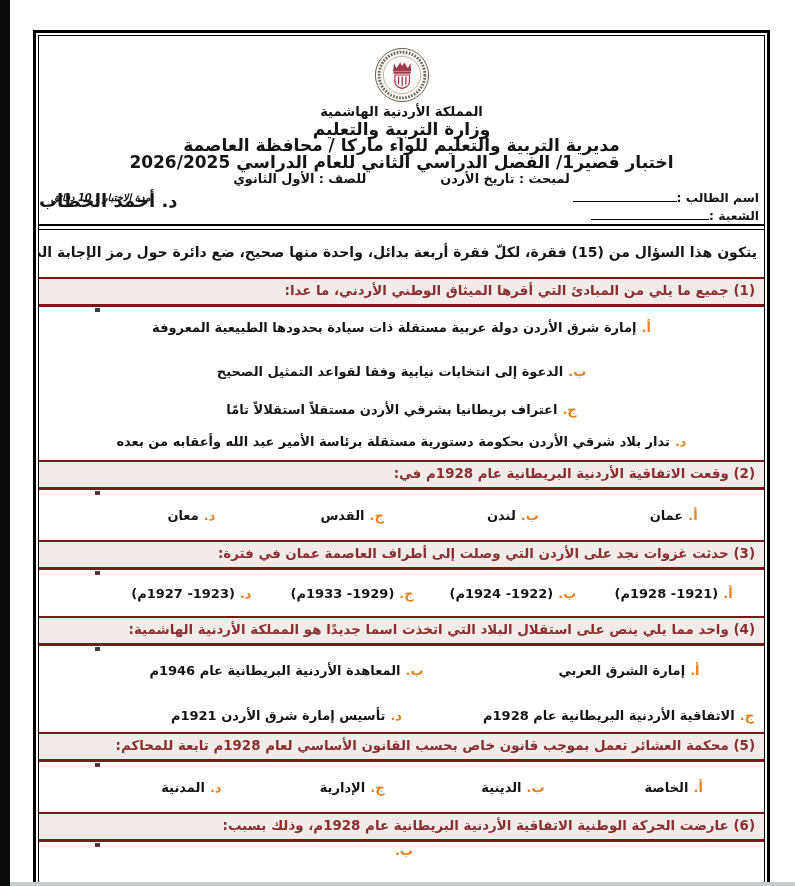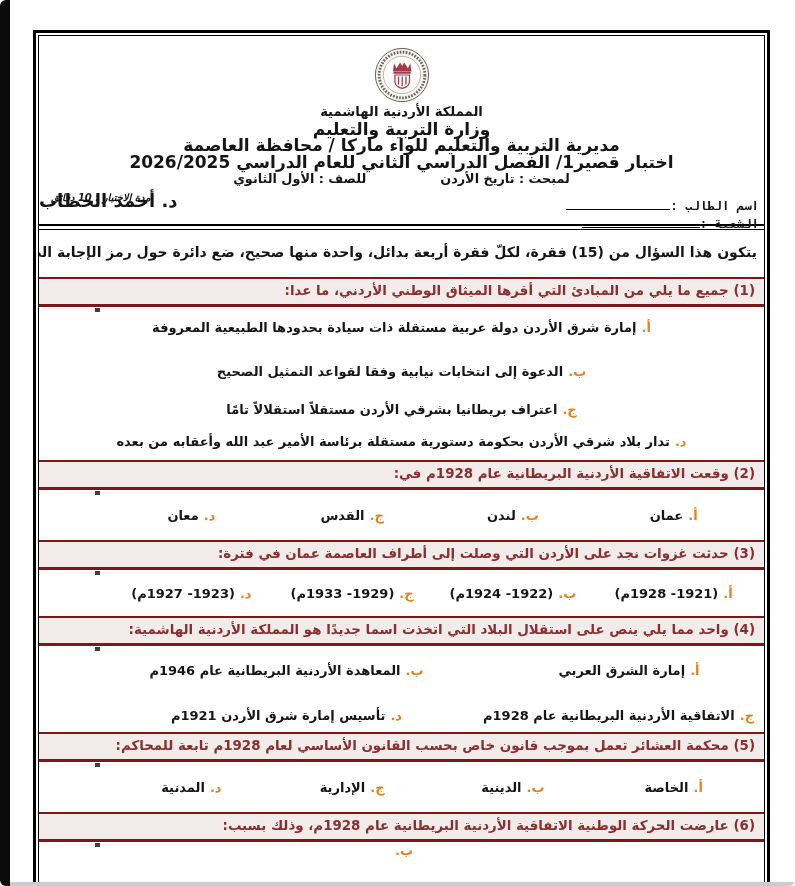--- a/index.html
+++ b/index.html
@@ -4,36 +4,36 @@
 <style>
   :root{
     --rule:#7e1818;
     --qtext:#8a2f2f;
     --qbg:#f1ecea;
     --orange:#e5821c;
     --ink:#151515;
   }
   *{margin:0;padding:0;box-sizing:border-box;}
   body{background:#fff;font-family:"DejaVu Sans","Liberation Sans",sans-serif;}
-  .screen{position:relative;width:795px;height:886px;background:#ffffff;overflow:hidden;font-weight:bold;color:var(--ink);border-radius:6px;}
+  .screen{position:relative;width:795px;height:886px;background:#ffffff;overflow:hidden;font-weight:bold;color:var(--ink);}
   .scan-strip-left{position:absolute;left:0;top:0;width:10px;height:886px;background:#0b0b0b;}
   .scan-strip-bottom{position:absolute;left:10px;bottom:0;width:785px;height:4px;background:#c6cfd0;z-index:6;}
   .page{position:absolute;left:33px;top:30px;width:737px;height:870px;border:3px solid #000;}
   .page-inner{position:absolute;left:2px;top:2px;right:2px;bottom:0;border:1px solid #000;border-bottom:none;overflow:hidden;}
 
   
   .header{position:relative;height:190px;border-bottom:2px solid #000;direction:rtl;}
   .logo-wrap{text-align:center;padding-top:11px;height:68px;}
   .hl{text-align:center;font-size:17px;line-height:16.5px;direction:rtl;}
   .hl.kingdom{font-size:13.2px;}
   .subject-row{display:flex;direction:rtl;justify-content:center;gap:74px;font-size:12.8px;line-height:17px;}
   .bottom-row{position:relative;height:44px;}
   .teacher{text-align:left;font-size:18px;padding-top:3px;}
   .duration{position:absolute;left:12px;top:5px;font-size:10px;direction:rtl;font-style:italic;}
-  .student-block{position:absolute;right:5px;top:11px;font-size:12.3px;direction:rtl;text-align:right;line-height:18px;font-family:Liberation Mono, monospace;}
+  .student-block{position:absolute;right:5px;top:2px;font-size:12.3px;direction:rtl;text-align:right;line-height:18px;}
   .uline{display:inline-block;border-bottom:1px solid #000;height:11px;vertical-align:baseline;}
   .uline.w1{width:104px;}
   .uline.w2{width:118px;}
   .thin-line{height:1px;background:#000;margin-top:3px;}
 
   
   .instruction{direction:rtl;text-align:right;padding:14px 7px 0 4px;height:47px;font-size:14px;white-space:nowrap;letter-spacing:-0.2px;}
   .qheader{position:relative;height:30px;border-top:2px solid var(--rule);border-bottom:3px solid var(--rule);background:var(--qbg);color:var(--qtext);direction:rtl;text-align:right;padding:4px 9px 0 16px;font-size:13.4px;white-space:nowrap;}
   .qheader .qdot{position:absolute;left:56px;bottom:-8px;width:5px;height:4px;background:#453a3a;}
   .opt{direction:rtl;text-align:center;font-size:13px;color:var(--ink);white-space:nowrap;}

